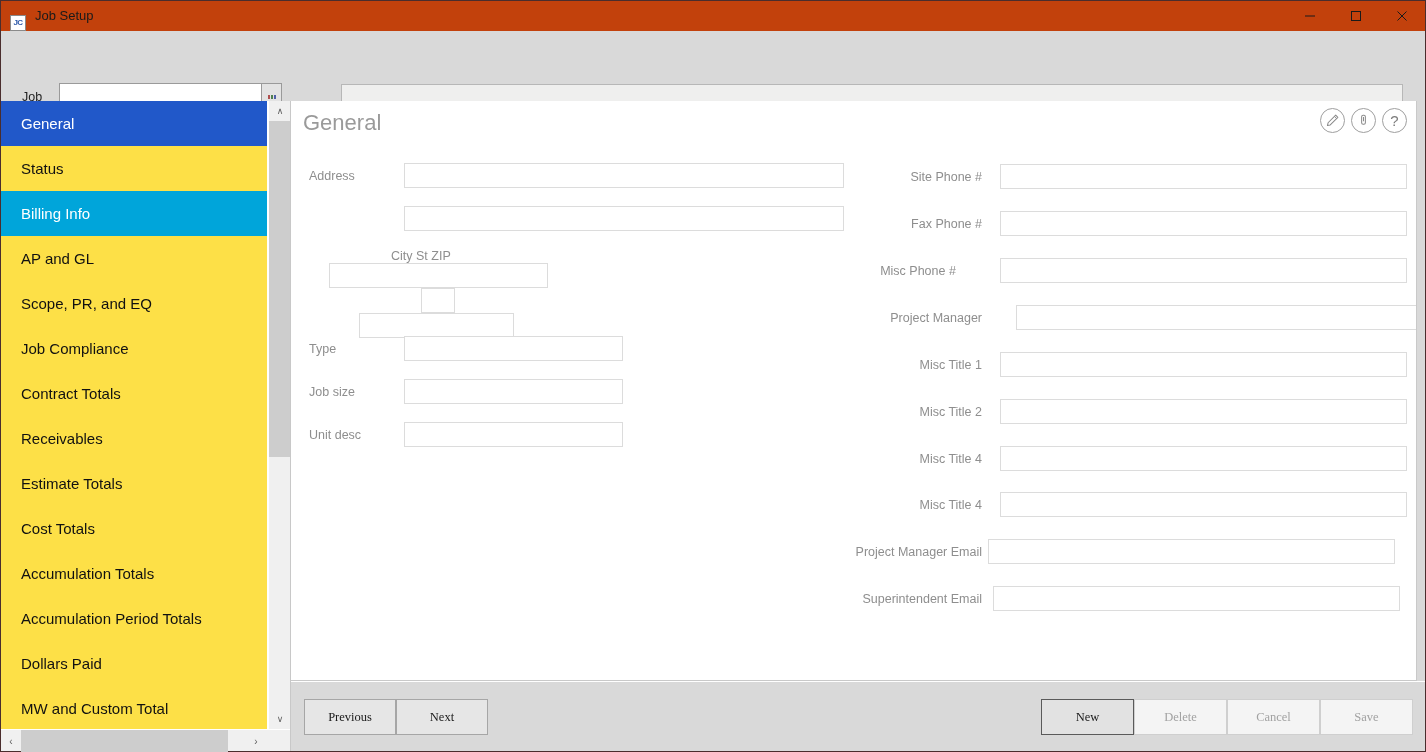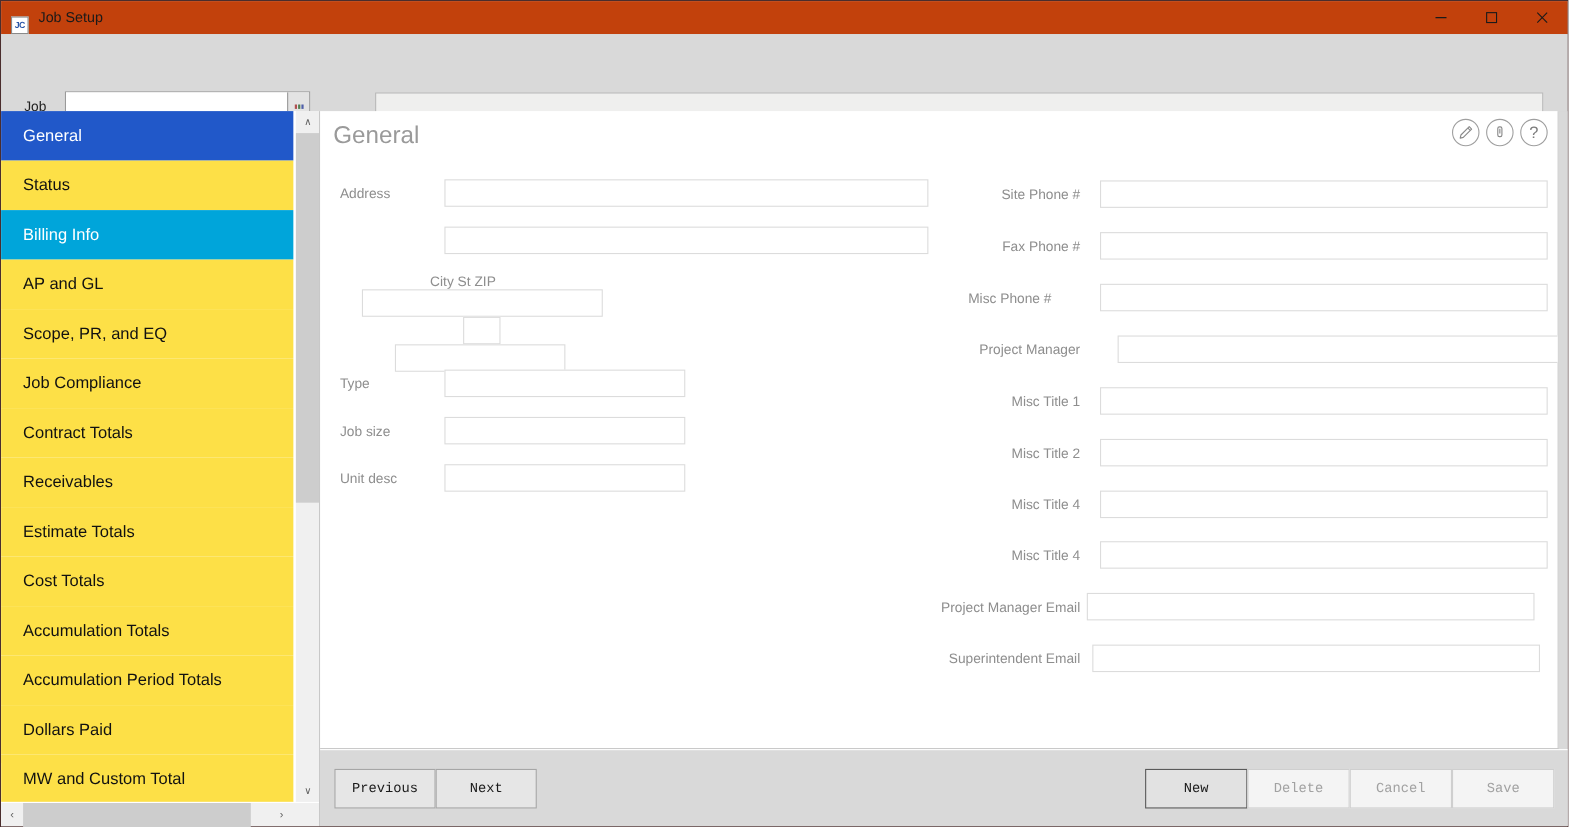--- a/index.html
+++ b/index.html
@@ -276,21 +276,21 @@
     border-top: 1px solid #ffffff;
     margin-right: 0;
   }
   .btn {
     height: 36px;
     background: #e6e6e6;
     border: 1px solid #a6a6a6;
     font-size: 12.5px;
     color: #1a1a1a;
     display: inline-flex; align-items: center; justify-content: center;
-    font-family: Liberation Mono, monospace;
+    font-family: Liberation Serif, serif;
     padding: 0;
   }
   .btn.primary {
     background: #e2e2e2;
     border: 1px solid #5a5a5a;
   }
   .btn.disabled {
     background: #f4f4f4;
     border: 1px solid #cfcfcf;
     color: #a2a2a2;

